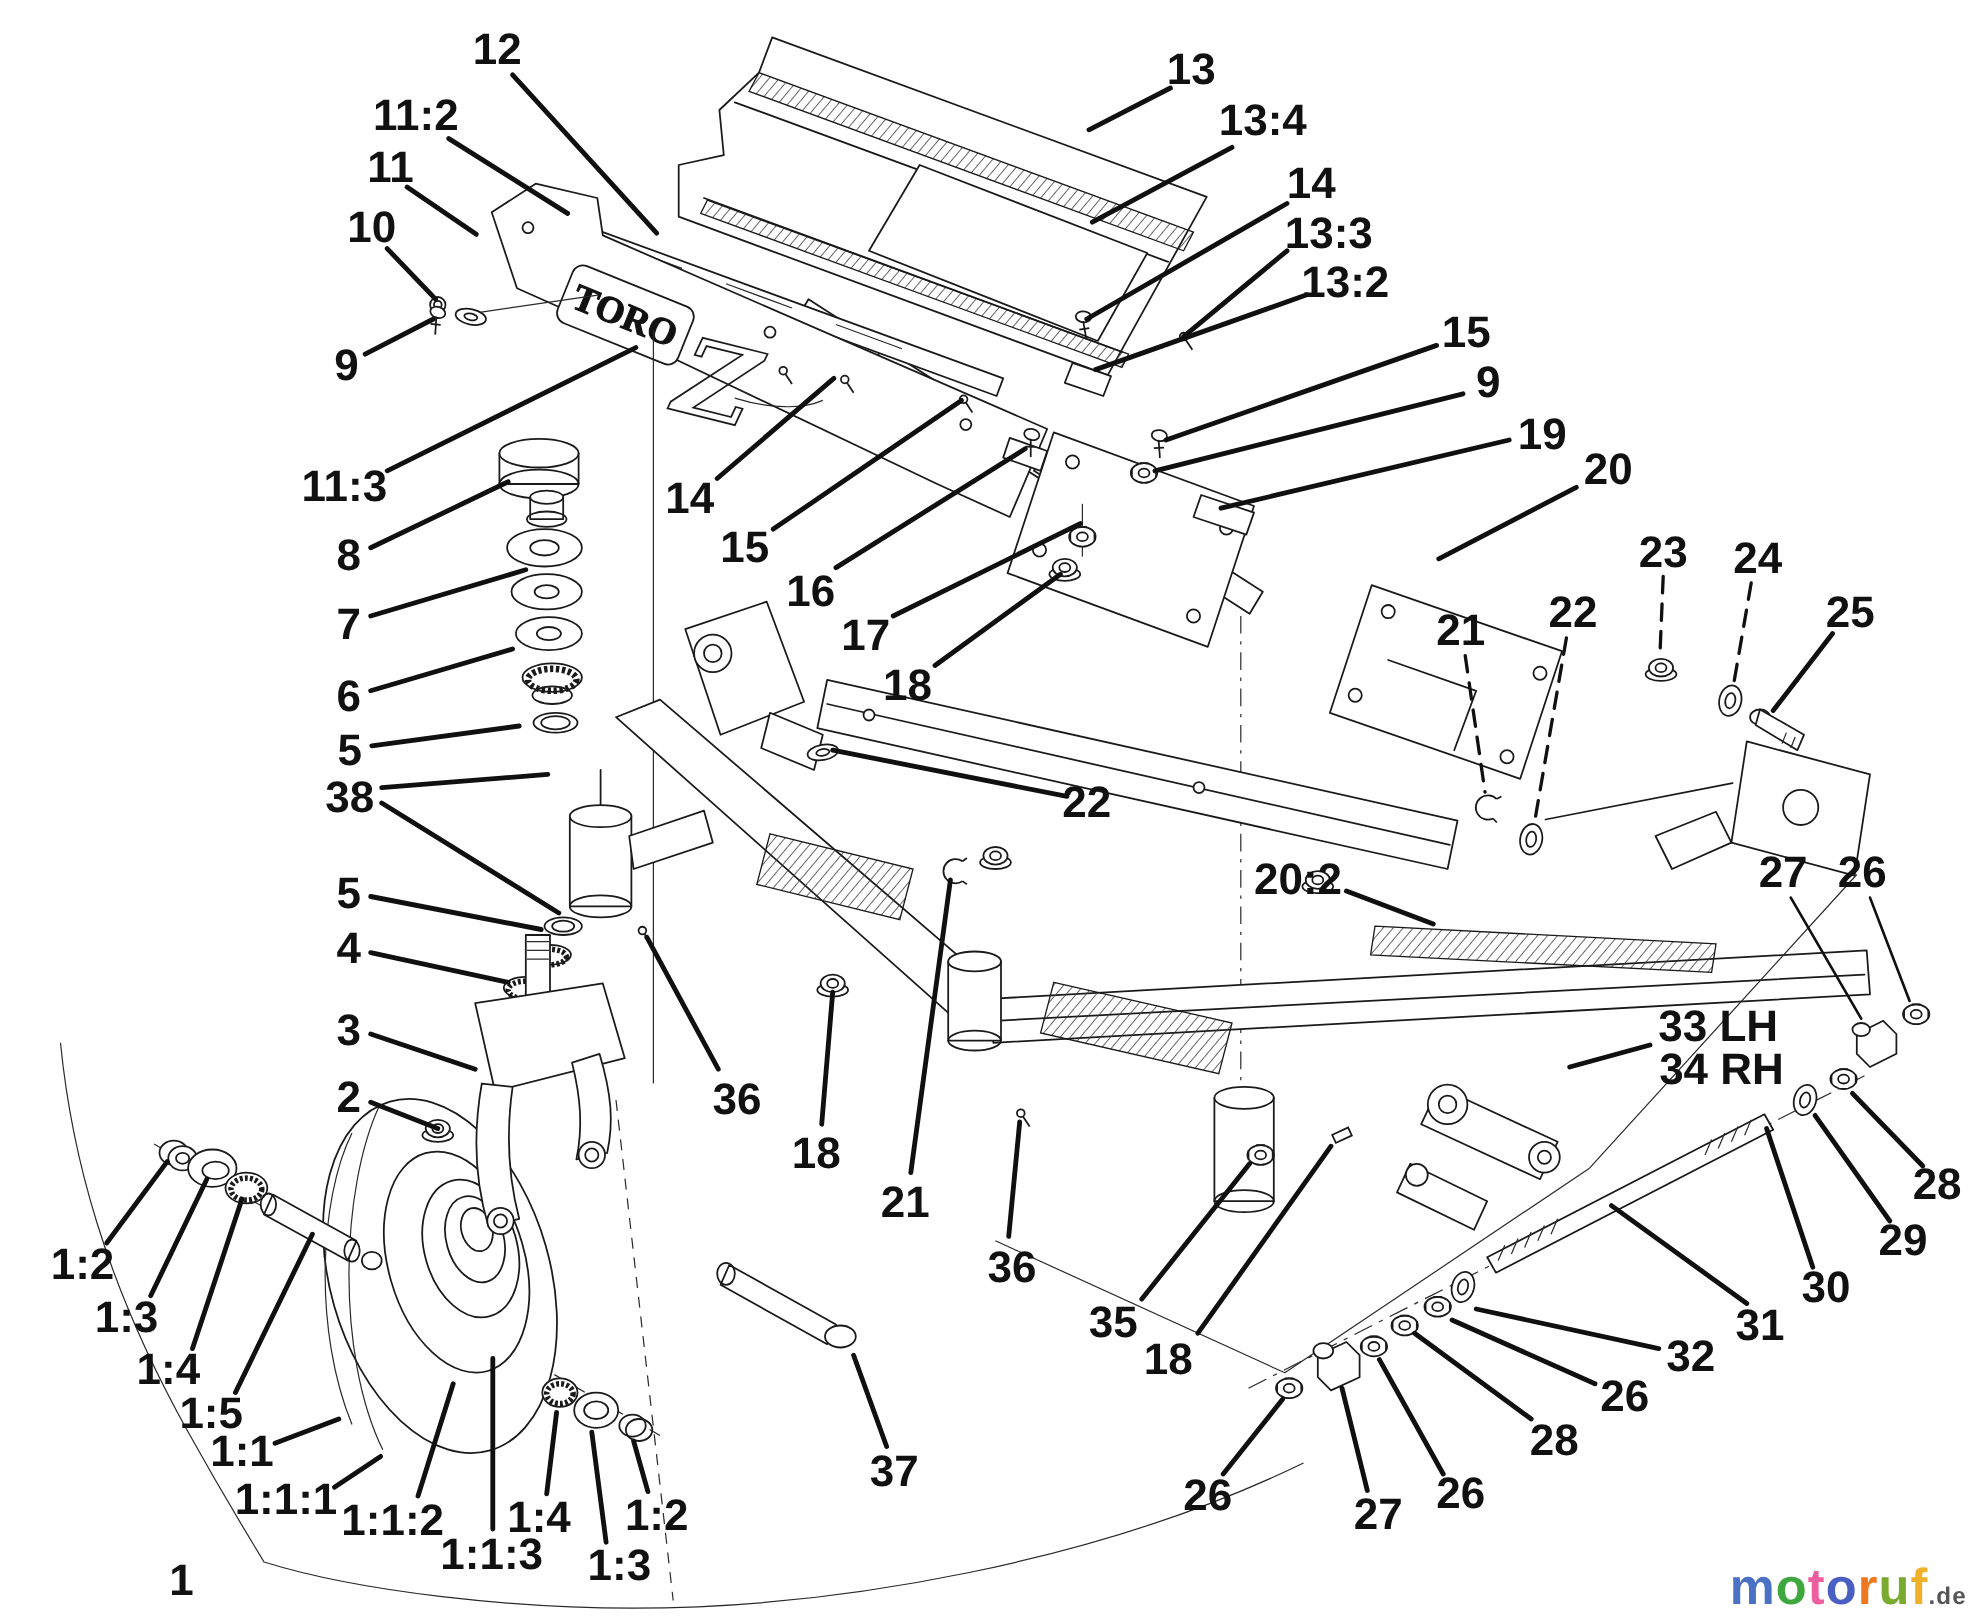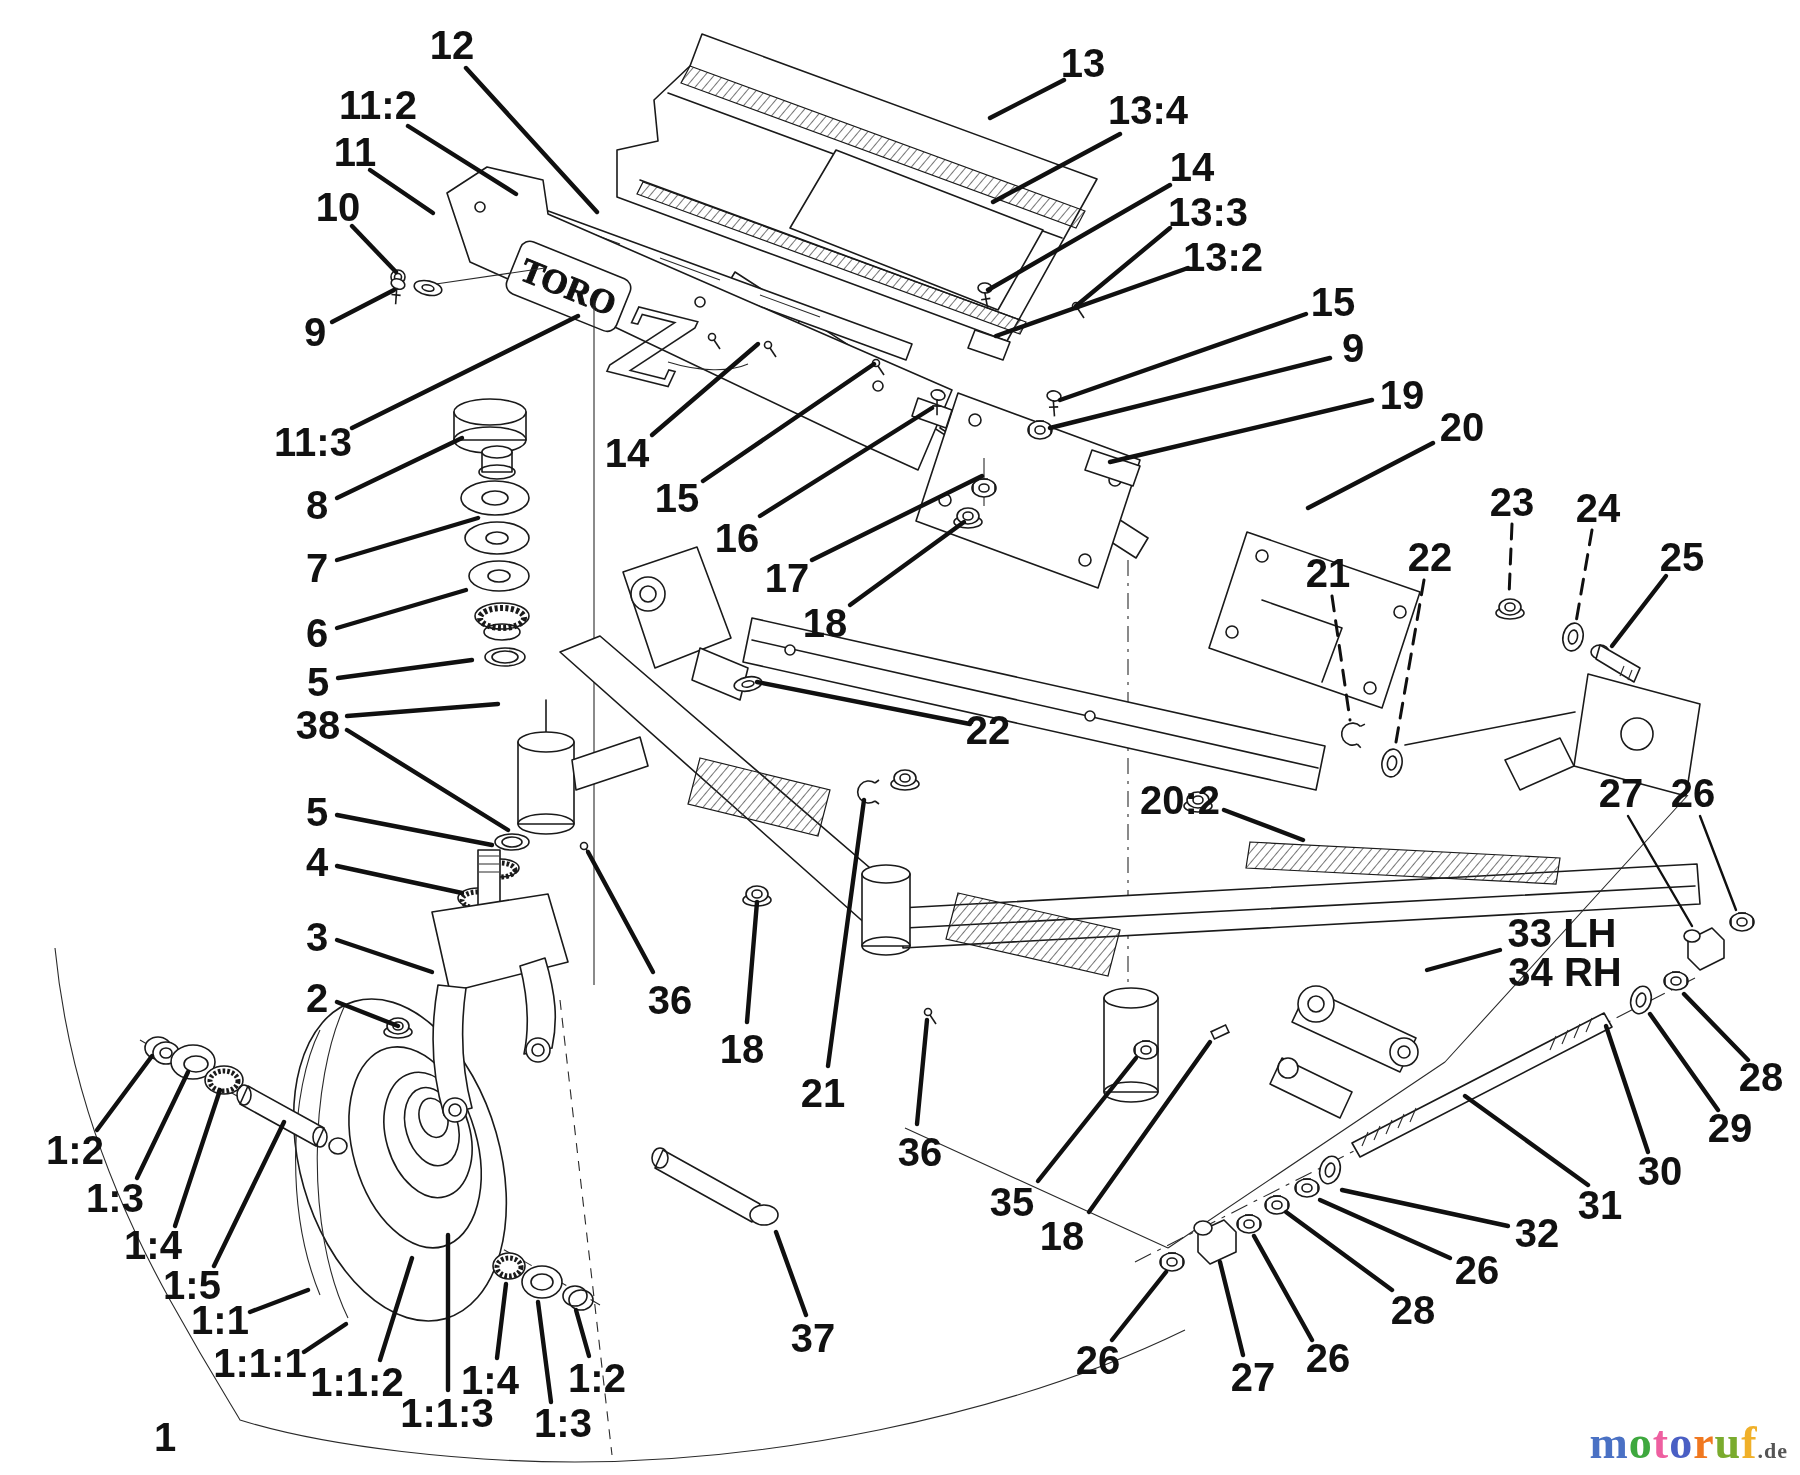--- a/index.html
+++ b/index.html
@@ -6,21 +6,21 @@
   body{width:1800px;height:1475px;position:relative;font-family:"Liberation Sans",sans-serif;overflow:hidden;}
   #stage{position:absolute;inset:0;}
   svg{display:block;}
   .lbl{font-family:"Liberation Sans",sans-serif;font-weight:bold;font-size:40px;fill:#111;}
   .part{fill:#fff;stroke:#1a1a1a;stroke-width:1.6;stroke-linejoin:round;}
   .part-n{fill:none;stroke:#1a1a1a;stroke-width:1.6;stroke-linejoin:round;stroke-linecap:round;}
   .thin{fill:none;stroke:#2a2a2a;stroke-width:1.1;}
   .leader{stroke:#101010;stroke-width:4.4;stroke-linecap:round;}
   .leader.dashed{stroke-width:3;stroke-dasharray:15 10;}
   .leader.thin2{stroke-width:2.4;}
-  #wm{position:absolute;right:12px;bottom:6px;font-family:Liberation Serif, serif;font-weight:bold;font-size:46px;letter-spacing:1px;text-align:center;}
+  #wm{position:absolute;right:12px;bottom:6px;font-family:Liberation Sans, sans-serif;font-weight:bold;font-size:46px;letter-spacing:1px;text-align:center;}
   #wm .de{font-size:22px;color:#555;font-weight:bold;}
 </style>
 </head>
 <body>
 
 <div id="stage">
 <svg id="art" width="1800" height="1475" viewBox="0 0 1800 1475" xmlns="http://www.w3.org/2000/svg">
   <defs>
     <pattern id="hatch" patternUnits="userSpaceOnUse" width="7" height="7" patternTransform="rotate(40)">
       <line x1="0" y1="0" x2="0" y2="7" stroke="#3a3a3a" stroke-width="1.4"></line>

